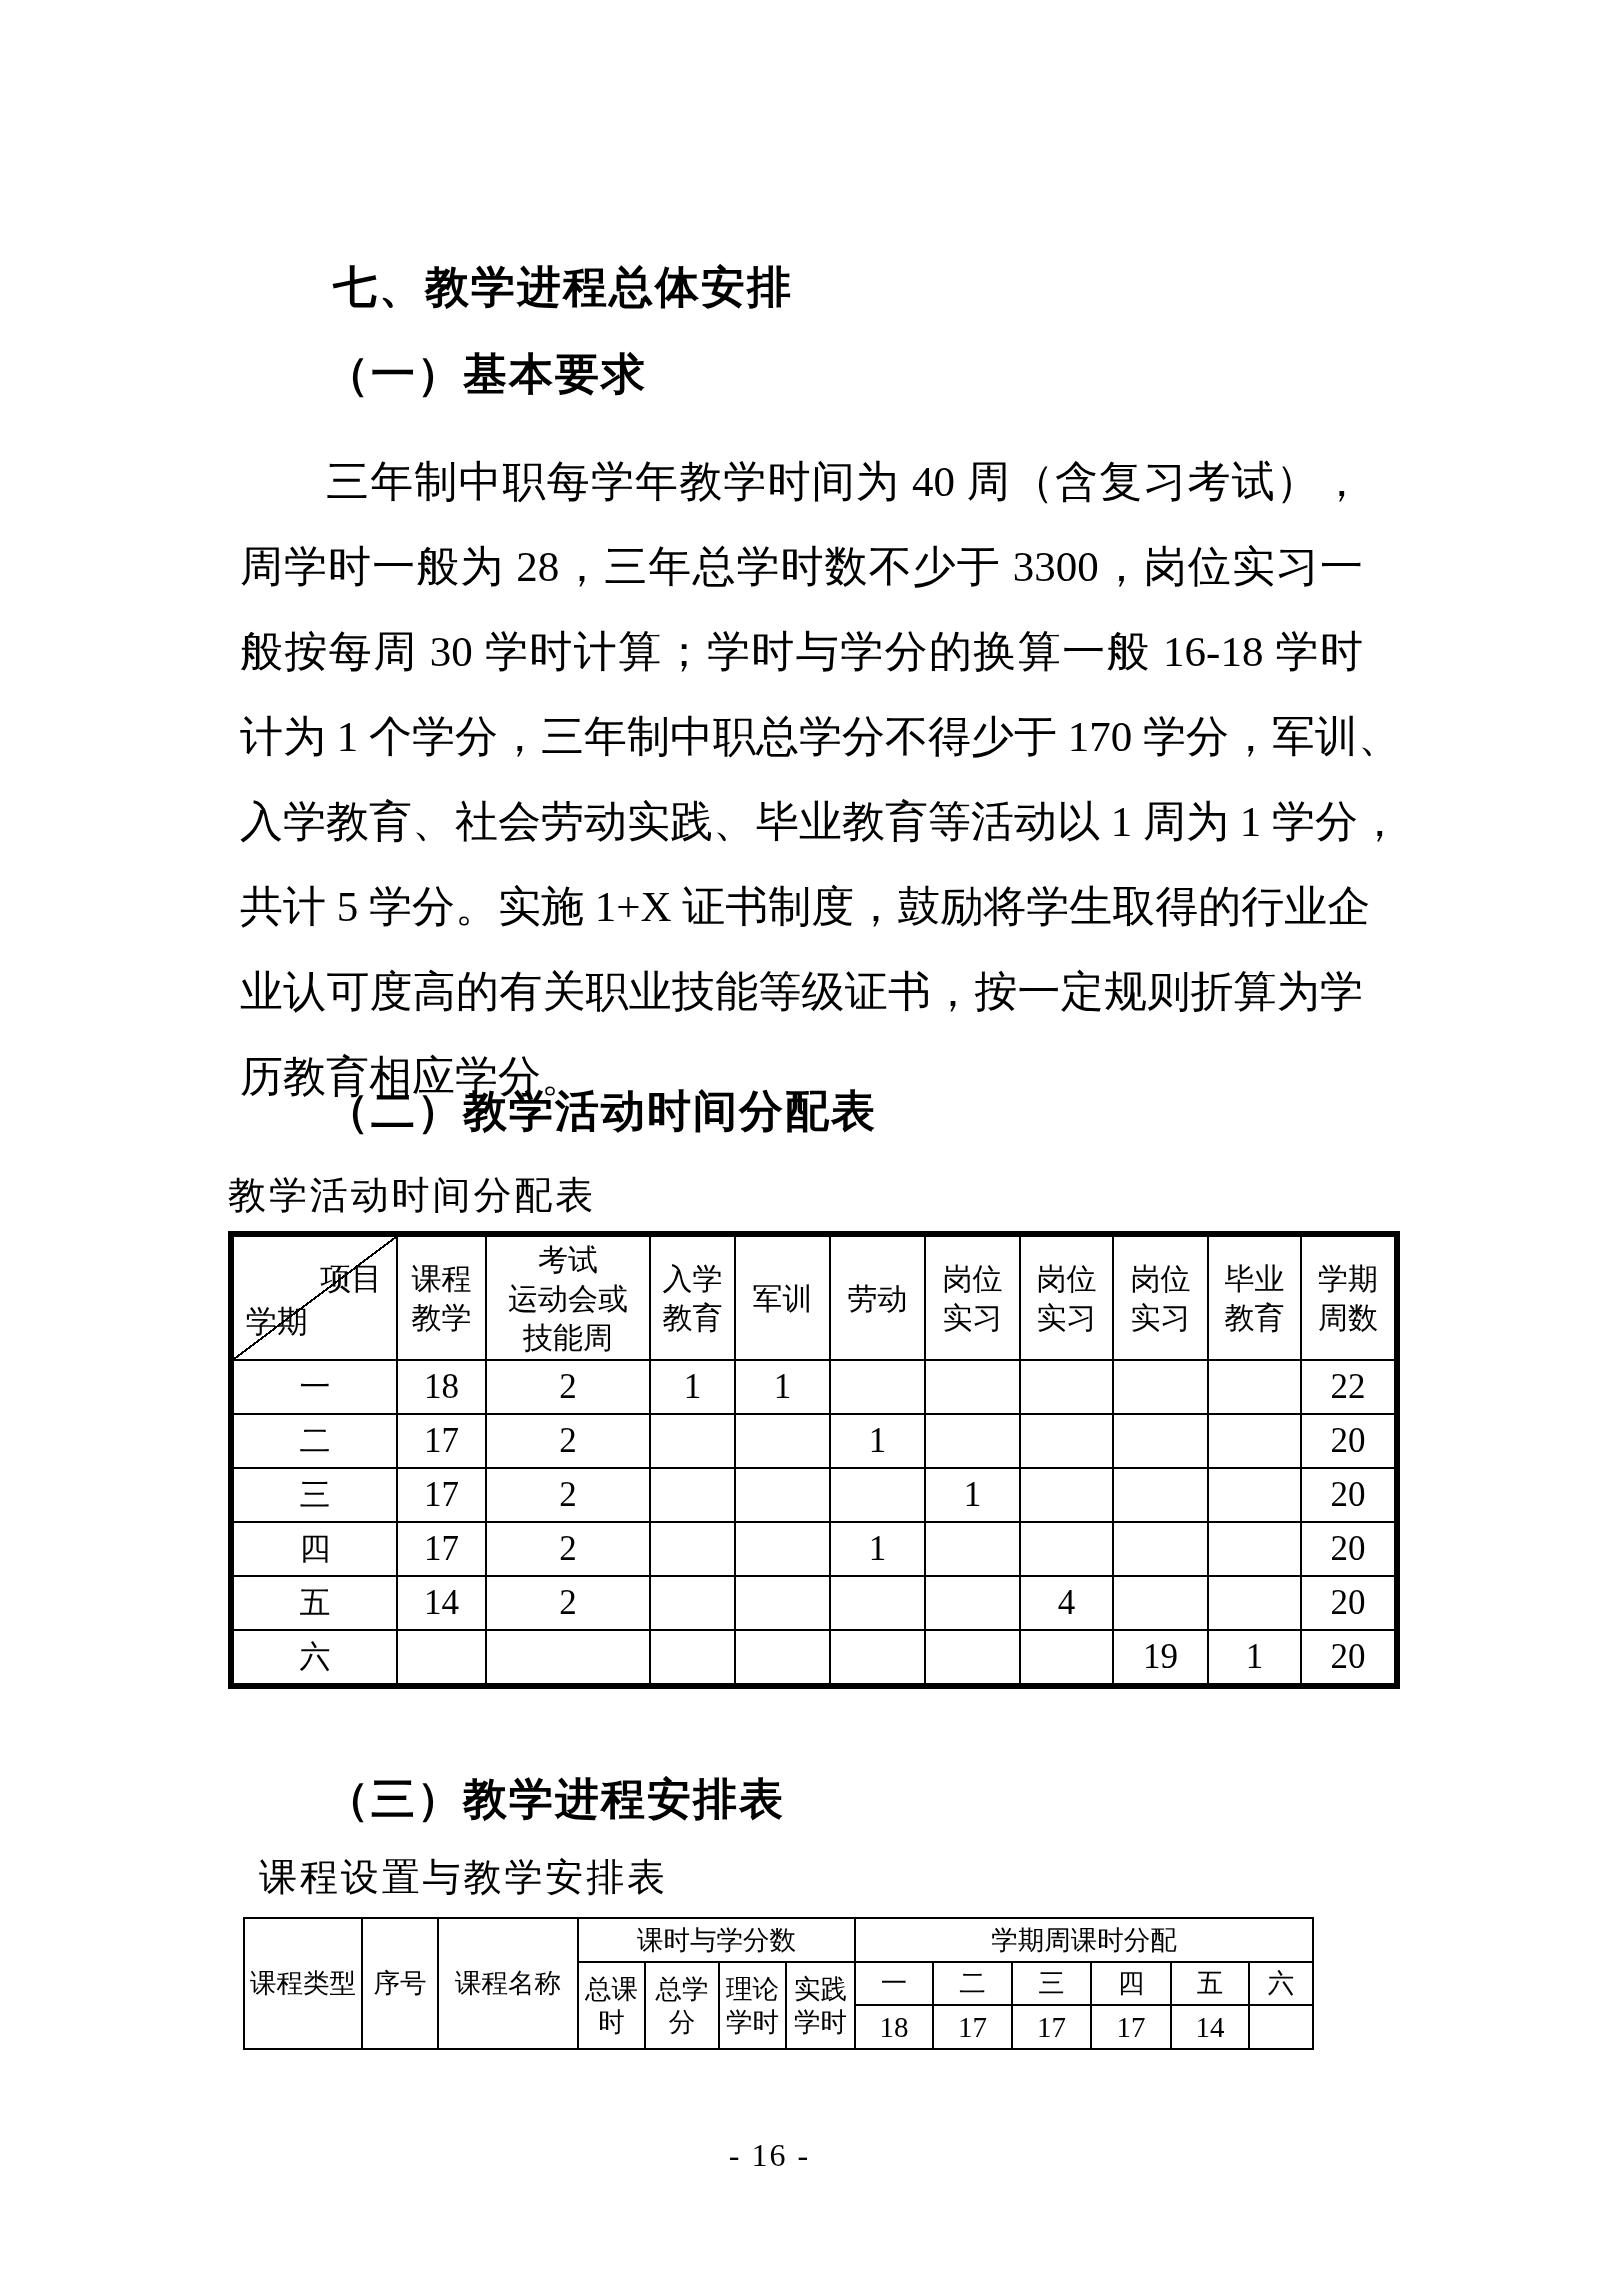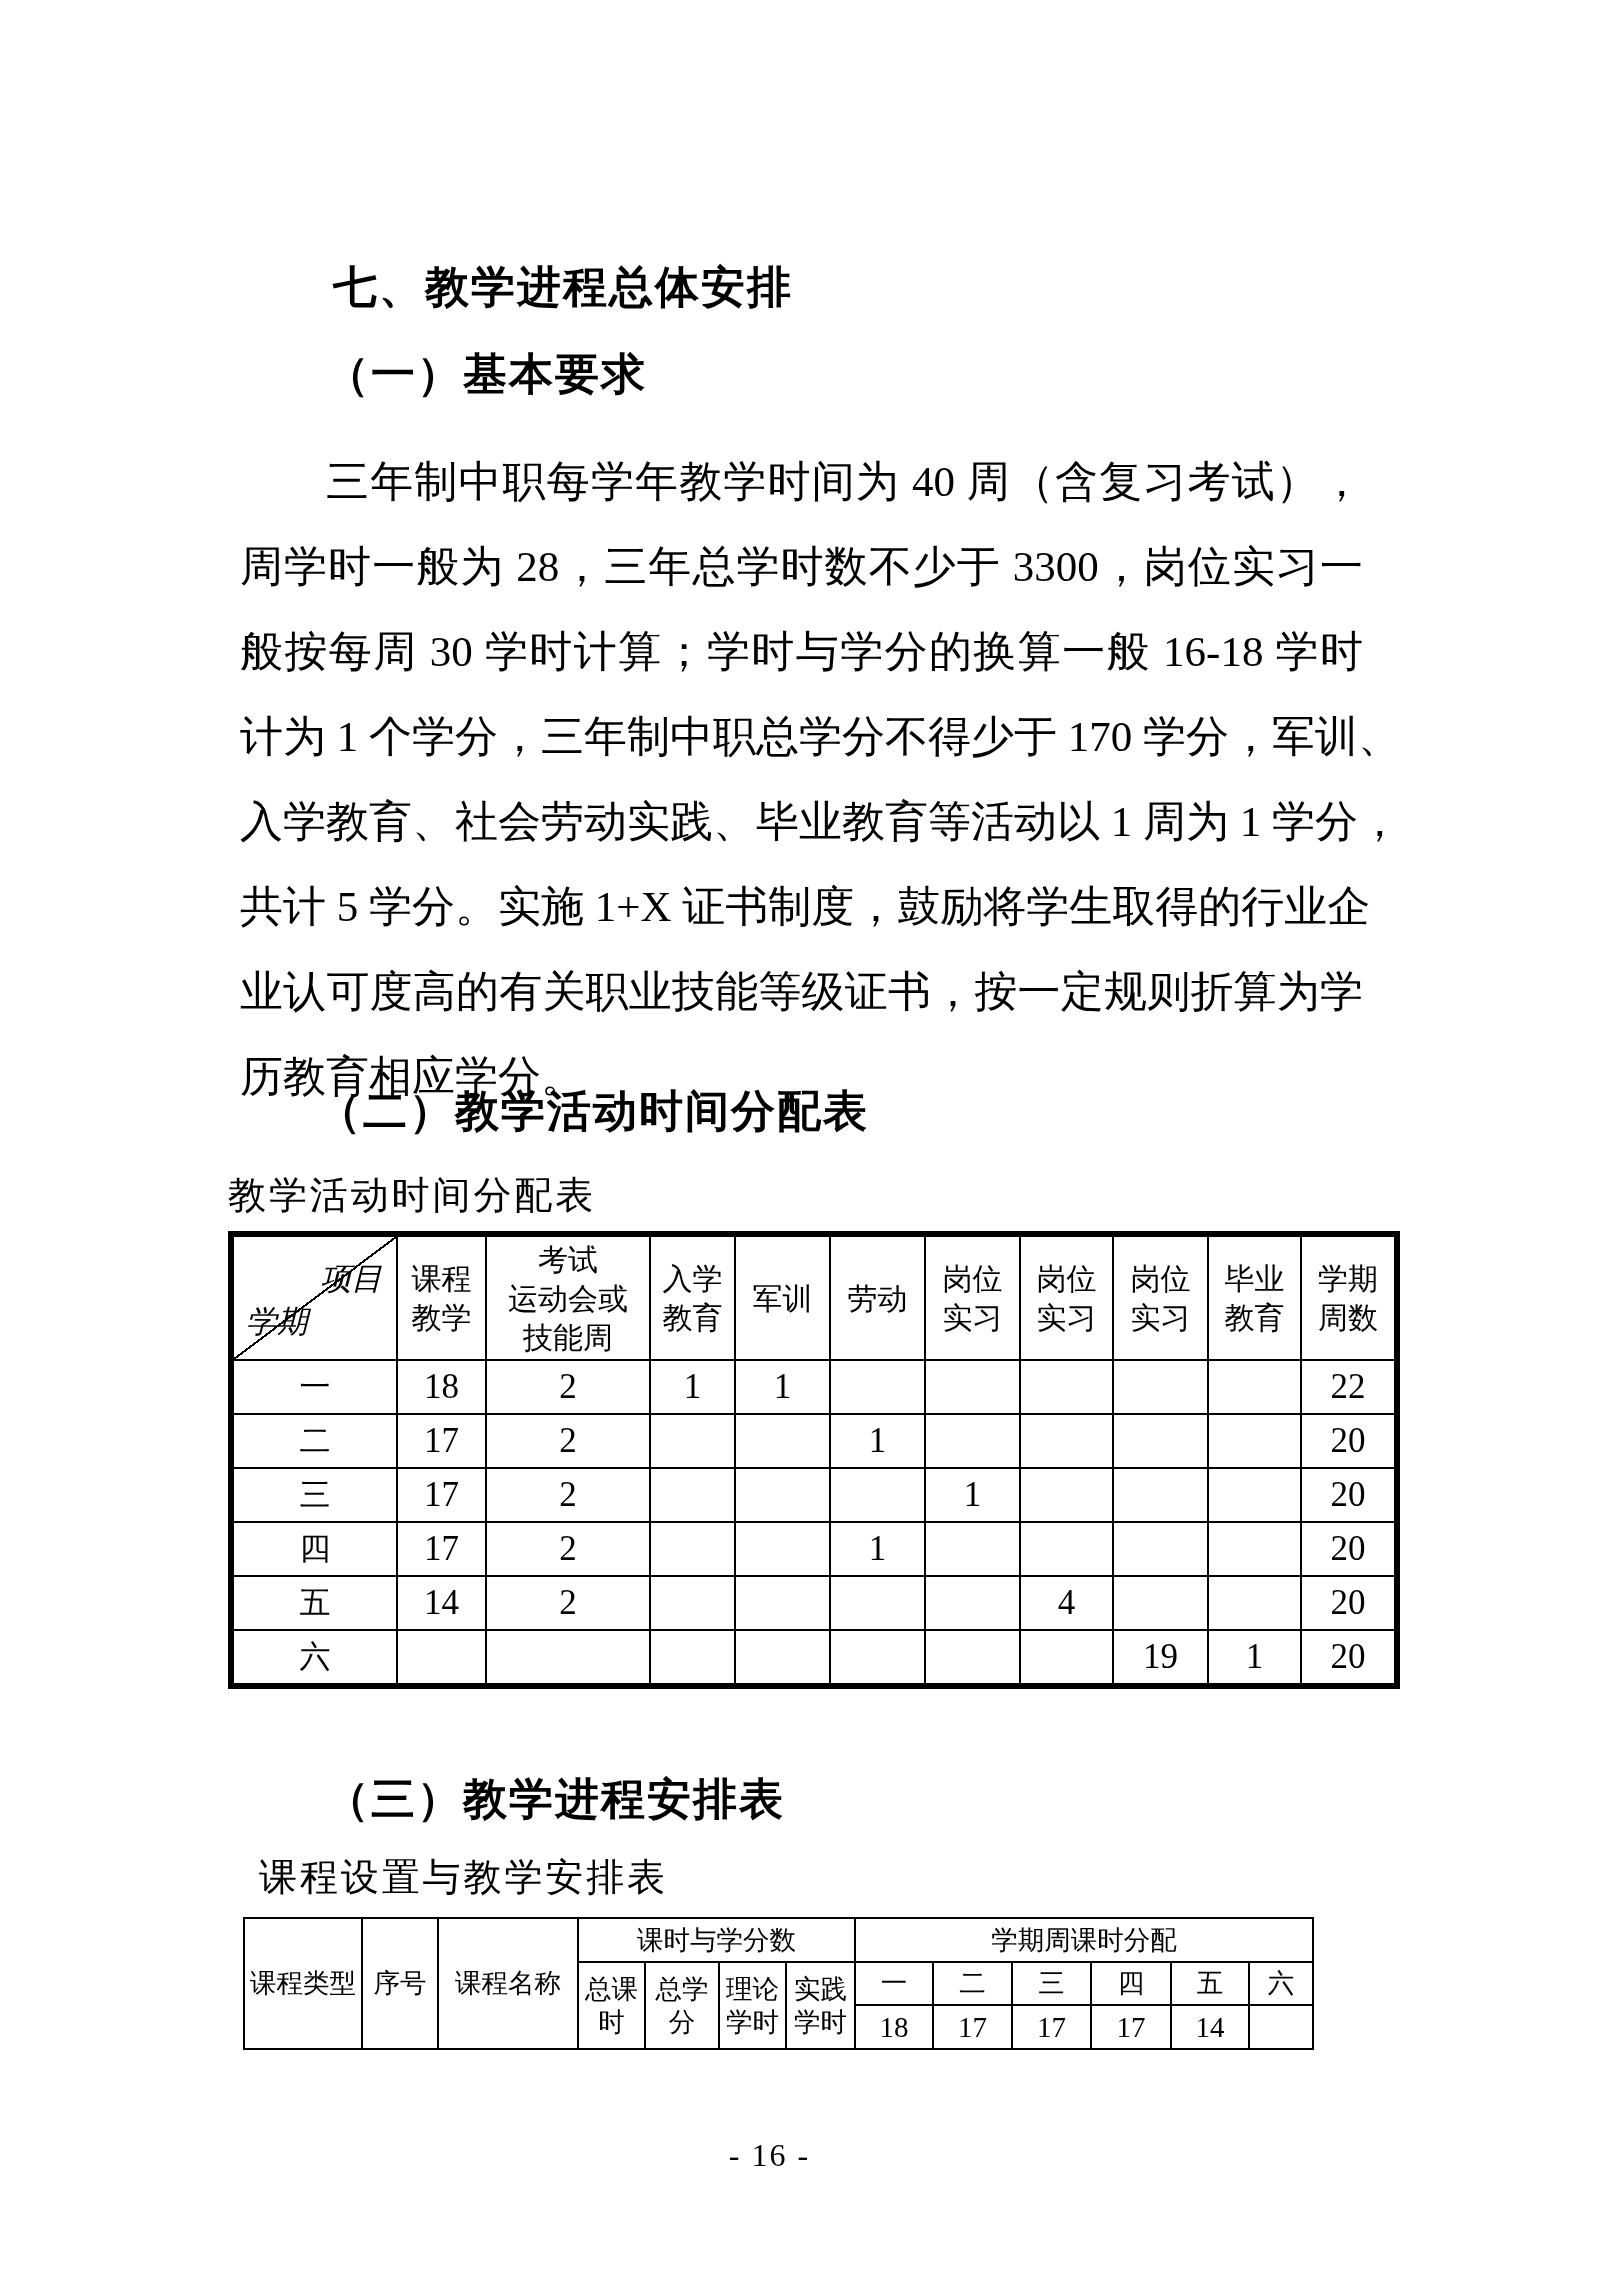--- a/index.html
+++ b/index.html
@@ -24,21 +24,20 @@
   .tbl-title{ font-size:38px; letter-spacing:2.9px; }
   
   table{ border-collapse:collapse; table-layout:fixed; }
   .t1{ left:228px; top:1231px; width:1166px; border:6.9px solid #000; }
   .t1 td{ border:2px solid #000; text-align:center; vertical-align:middle; padding:0; overflow:hidden; }
   .t1 .hd{ font-size:30px; line-height:39px; white-space:pre-line; height:122px; font-family:"Liberation Serif", serif; }
   .t1 .num{ font-size:35px; height:52px; font-family:"Liberation Serif", serif; }
   .t1 .rowlab{ font-size:31px; }
   .corner{ position:relative;
     background:linear-gradient(to bottom right, transparent calc(50% - 1px), #000 calc(50% - 1px), #000 calc(50% + 1px), transparent calc(50% + 1px));
-    font-style:italic;
   }
   .corner .tr{ position:absolute; top:21.6px; right:13.7px; font-size:31px; }
   .corner .bl{ position:absolute; bottom:17.6px; left:11.8px; font-size:31px; }
   
   .t2{ left:243px; top:1917px; width:1069px; border:2.9px solid #000; }
   .t2 td{ border:2px solid #000; text-align:center; vertical-align:middle; padding:4px; overflow:hidden; }
   .t2 .h{ font-size:26.5px; line-height:33px; white-space:pre-line; }
   .t2 .v{ font-size:29px; }
   .pageno{ left:0; top:2137px; width:1539px; text-align:center; font-size:32px; letter-spacing:2px; }
 </style>
@@ -55,21 +54,21 @@
     <div class="pline first">三年制中职每学年教学时间为 40 周（含复习考试），</div>
     <div class="pline">周学时一般为 28，三年总学时数不少于 3300，岗位实习一</div>
     <div class="pline">般按每周 30 学时计算；学时与学分的换算一般 16-18 学时</div>
     <div class="pline">计为 1 个学分，三年制中职总学分不得少于 170 学分，军训、</div>
     <div class="pline">入学教育、社会劳动实践、毕业教育等活动以 1 周为 1 学分，</div>
     <div class="pline">共计 5 学分。实施 1+X 证书制度，鼓励将学生取得的行业企</div>
     <div class="pline">业认可度高的有关职业技能等级证书，按一定规则折算为学</div>
     <div class="pline last">历教育相应学分。</div>
   </div>
 
-  <div class="abs heading" style="left:317px; top:1082px;">（二）教学活动时间分配表</div>
+  <div class="abs heading" style="left:325px; top:1082px;">（二）教学活动时间分配表</div>
 
   <div class="abs tbl-title" style="left:228px; top:1170px; width:1166px;">教学活动时间分配表</div>
 
   <table class="abs t1">
     <colgroup>
       <col style="width:166px">
         <col style="width:89px">
         <col style="width:164px">
       <col style="width:85px">
         <col style="width:95px">

